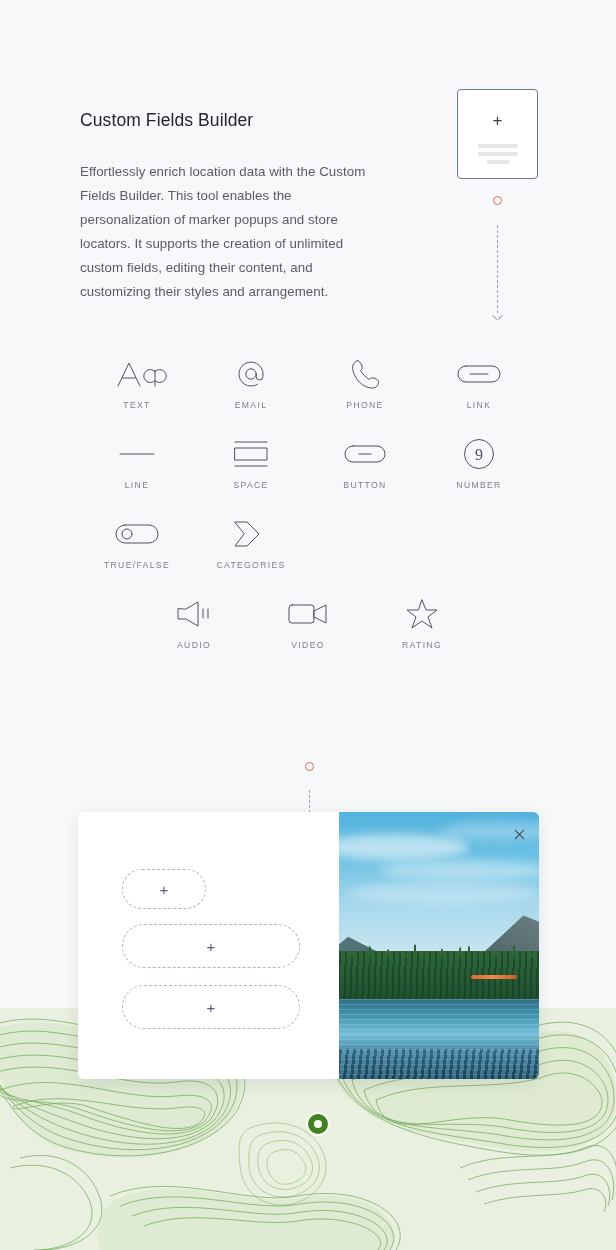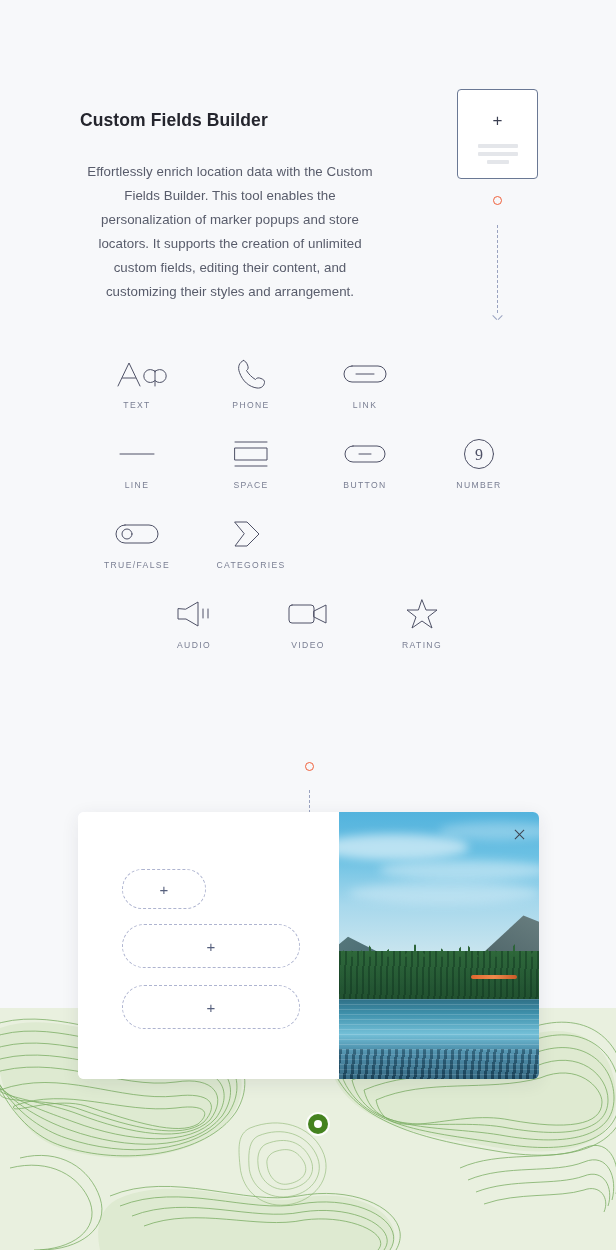--- a/index.html
+++ b/index.html
@@ -21,34 +21,33 @@
     overflow: hidden;
     background: #f7f8fa;
   }
 
   
   .heading {
     position: absolute;
     left: 80px;
     top: 110px;
     font-size: 17.5px;
-    font-weight: 700;
+    font-weight: 400;
     color: #24252d;
     letter-spacing: 0.1px;
   }
   .desc {
     position: absolute;
     left: 80px;
     top: 160px;
     width: 300px;
     font-size: 13.3px;
     line-height: 24px;
     color: #585c6b;
     letter-spacing: 0.05px;
-    text-align: center;
   }
 
   
   .builder-card {
     position: absolute;
     left: 457px;
     top: 89px;
     width: 81px;
     height: 90px;
     background: #ffffff;
@@ -371,20 +370,29 @@
           <svg class="ic" width="44" height="30" viewBox="0 0 44 30">
             <path d="M3 27 L14 4 L25 27"></path>
             <path d="M7.5 19 H20.5"></path>
             <path d="M40 12.5 a6.5 6.5 0 1 0 0 9 a6.5 6.5 0 1 0 0 -9 Z" fill="none"></path>
             <path d="M40 11.5 V27"></path>
           </svg>
         </div>
         <div class="icon-label">TEXT</div>
       </div>
 
+      <div class="icon-cell">
+        <div class="icon-box">
+          <svg class="ic" width="32" height="32" viewBox="0 0 32 32">
+            <circle cx="16" cy="16" r="5.2"></circle>
+            <path d="M21.2 16 v2.6 a3.4 3.4 0 0 0 6.8 0 V16 A12 12 0 1 0 22.5 26.2"></path>
+          </svg>
+        </div>
+        <div class="icon-label">EMAIL</div>
+      </div>
 
       <div class="icon-cell">
         <div class="icon-box">
           <svg class="ic" width="30" height="32" viewBox="0 0 30 32">
             <path d="M7.5 2.5 C3 4.5 1.5 9 3.5 14.5 C6.5 23 13 29 21 30 C25.5 30.5 28 28 28.5 24.5
                      C28.8 22.5 27.5 21.5 25 20.5 C22.5 19.5 21 19.5 19.5 21.5
                      C16 19.5 12.5 16 10.5 12.5 C12.5 11 12.5 9.5 11.5 7 C10.5 4.5 9.5 3.2 7.5 2.5 Z"></path>
           </svg>
         </div>
         <div class="icon-label">PHONE</div>

